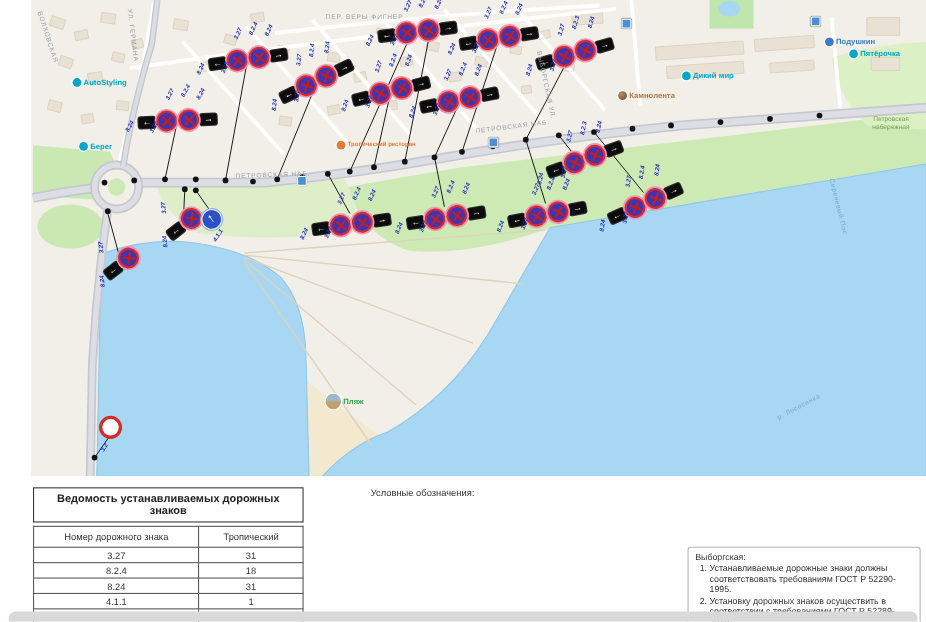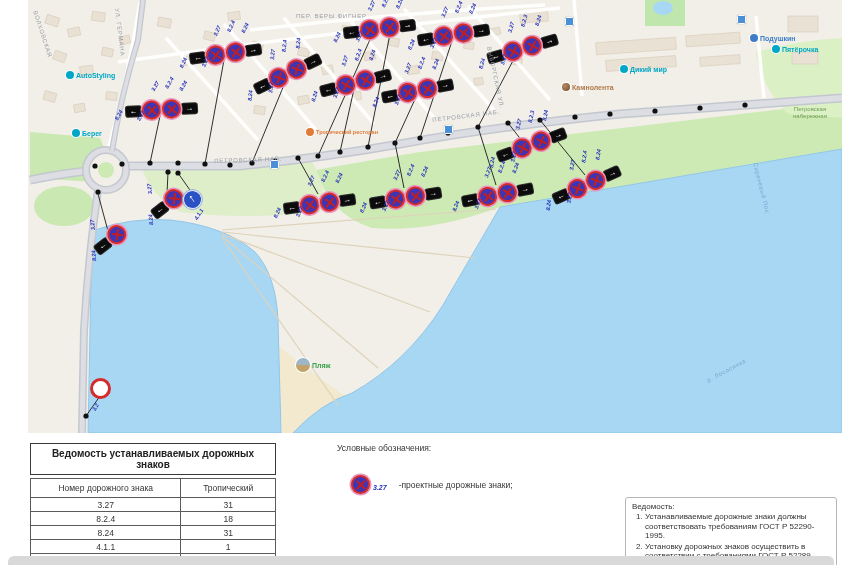--- a/index.html
+++ b/index.html
@@ -435,29 +435,24 @@
             <tr>
               <td>8.2.3</td>
               <td>4</td>
             </tr>
           </tbody>
       </table>
     </div>
 
     <div id="legend">
       <div class="hd">Условные обозначения:</div>
-      <div class="row">
-        <span class="s327" style="position:relative;"></span>
-        <span class="num">3.27</span>
-        <span class="txt">-проектные дорожные знаки;</span>
-      </div>
     </div>
 
     <div id="notes">
-      <div class="hd">Ведомость:</div>
+      <div class="hd">Выборгская:</div>
       <ol id="notes-list">
           <li>Устанавливаемые дорожные знаки должны соответствовать требованиям ГОСТ Р 52290-1995.</li>
           <li>Установку дорожных знаков осуществить в соответствии с требованиями ГОСТ Р 52289-2019.</li>
         </ol>
     </div>
   </div>
 
   <div id="footerbar"></div>
 </div>
 

